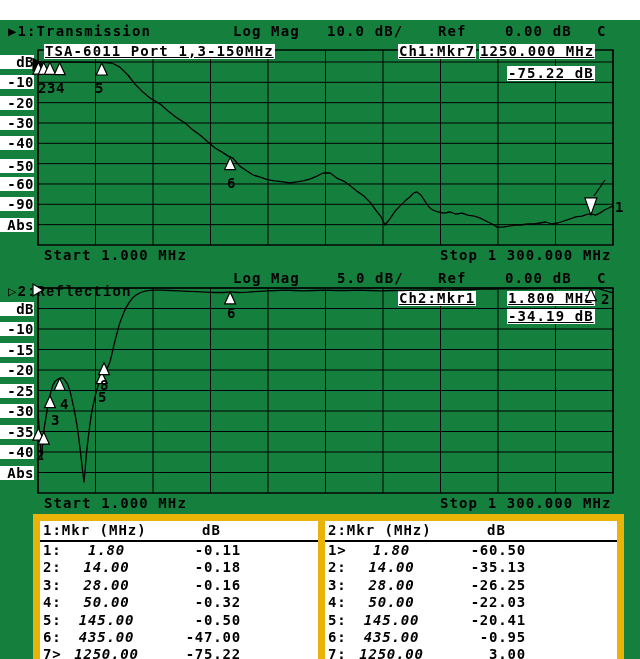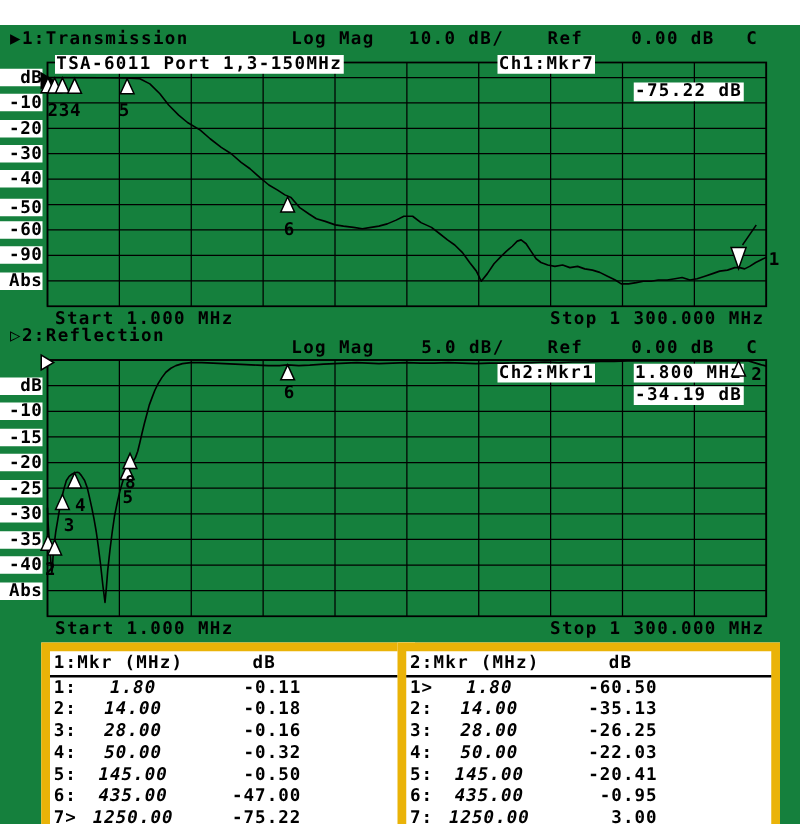--- a/index.html
+++ b/index.html
@@ -2,21 +2,21 @@
 <html><head>
 <meta charset="utf-8">
 <style>
   html,body{margin:0;padding:0;background:#fff;}
   #screen{position:relative;width:640px;height:659px;background:#15803d;overflow:hidden;
           font-family:"DejaVu Sans Mono","Liberation Mono",monospace;font-weight:bold;color:#000;margin-top:20px;}
   svg.layer{position:absolute;left:0;top:0;}
   #bg{z-index:0;}
   #fg{z-index:2;pointer-events:none;}
   .t{position:absolute;font-size:14px;line-height:15px;letter-spacing:1.1px;white-space:pre;z-index:1;}
-  .bgw{background:#fff;padding:0 1px;}
+  .bgw{background:#fff;padding:0 1px;text-decoration:underline;}
   .ylab{position:absolute;left:0;width:34px;text-align:right;font-size:14px;line-height:14px;
         letter-spacing:0.5px;transform:translateY(-50%);z-index:1;background:#fff;}
   .mtable{position:absolute;border:7px solid #eab308;background:#fff;z-index:3;}
   .mhead{position:relative;height:19px;border-bottom:2px solid #000;}
   .mhead span{position:absolute;font-size:14px;line-height:18px;letter-spacing:1px;white-space:pre;}
   .trow{position:relative;height:17.4px;font-size:14px;line-height:17.4px;letter-spacing:0.8px;}
   .trow .cn{position:absolute;left:3px;width:24px;}
   .trow .cf{position:absolute;left:25px;width:83px;text-align:center;font-style:italic;}
   .trow .cd{position:absolute;left:110px;width:91px;text-align:right;}
 </style>
@@ -73,38 +73,39 @@
 
   <div class="t" style="left:8px;top:4px;"><span>▶</span><span>1:Transmission</span></div>
   <div class="t" style="left:233px;top:4px;">Log Mag</div>
   <div class="t" style="left:327px;top:4px;">10.0 dB/</div>
   <div class="t" style="left:438px;top:4px;">Ref</div>
   <div class="t" style="left:505px;top:4px;">0.00 dB</div>
   <div class="t" style="left:597px;top:4px;">C</div>
 
   <div class="t bgw" style="left:44px;top:24px;">TSA-6011 Port 1,3-150MHz</div>
   <div class="t bgw" style="left:398px;top:24px;">Ch1:Mkr7</div>
+  <div class="t bgw" style="left:479px;top:24px;">1250.000 MHz</div>
   <div class="t bgw" style="left:507px;top:46px;">-75.22 dB</div>
 
   <div id="ylab1">
       <span class="ylab" style="top: 42px;">dB</span>
       <span class="ylab" style="top: 62.33px;">-10</span>
       <span class="ylab" style="top: 82.66px;">-20</span>
       <span class="ylab" style="top: 102.99px;">-30</span>
       <span class="ylab" style="top: 123.32px;">-40</span>
       <span class="ylab" style="top: 146px;">-50</span>
       <span class="ylab" style="top: 163.98px;">-60</span>
       <span class="ylab" style="top: 184.31px;">-90</span>
       <span class="ylab" style="top: 204.64px;">Abs</span>
     </div>
 
   <div class="t" style="left:44px;top:228px;">Start 1.000 MHz</div>
   <div class="t" style="left:440px;top:228px;">Stop 1 300.000 MHz</div>
 
-  <div class="t" style="left:8px;top:242px;"><span>▷</span><span>2:Reflection</span></div>
+  <div class="t" style="left:8px;top:265px;font-family:Liberation Mono, monospace;"><span>▷</span><span>2:Reflection</span></div>
   <div class="t" style="left:233px;top:251px;">Log Mag</div>
   <div class="t" style="left:337px;top:251px;">5.0 dB/</div>
   <div class="t" style="left:438px;top:251px;">Ref</div>
   <div class="t" style="left:505px;top:251px;">0.00 dB</div>
   <div class="t" style="left:597px;top:251px;">C</div>
 
   <div class="t bgw" style="left:398px;top:271px;">Ch2:Mkr1</div>
   <div class="t bgw" style="left:507px;top:271px;">1.800 MHz</div>
   <div class="t bgw" style="left:507px;top:289px;">-34.19 dB</div>
 

